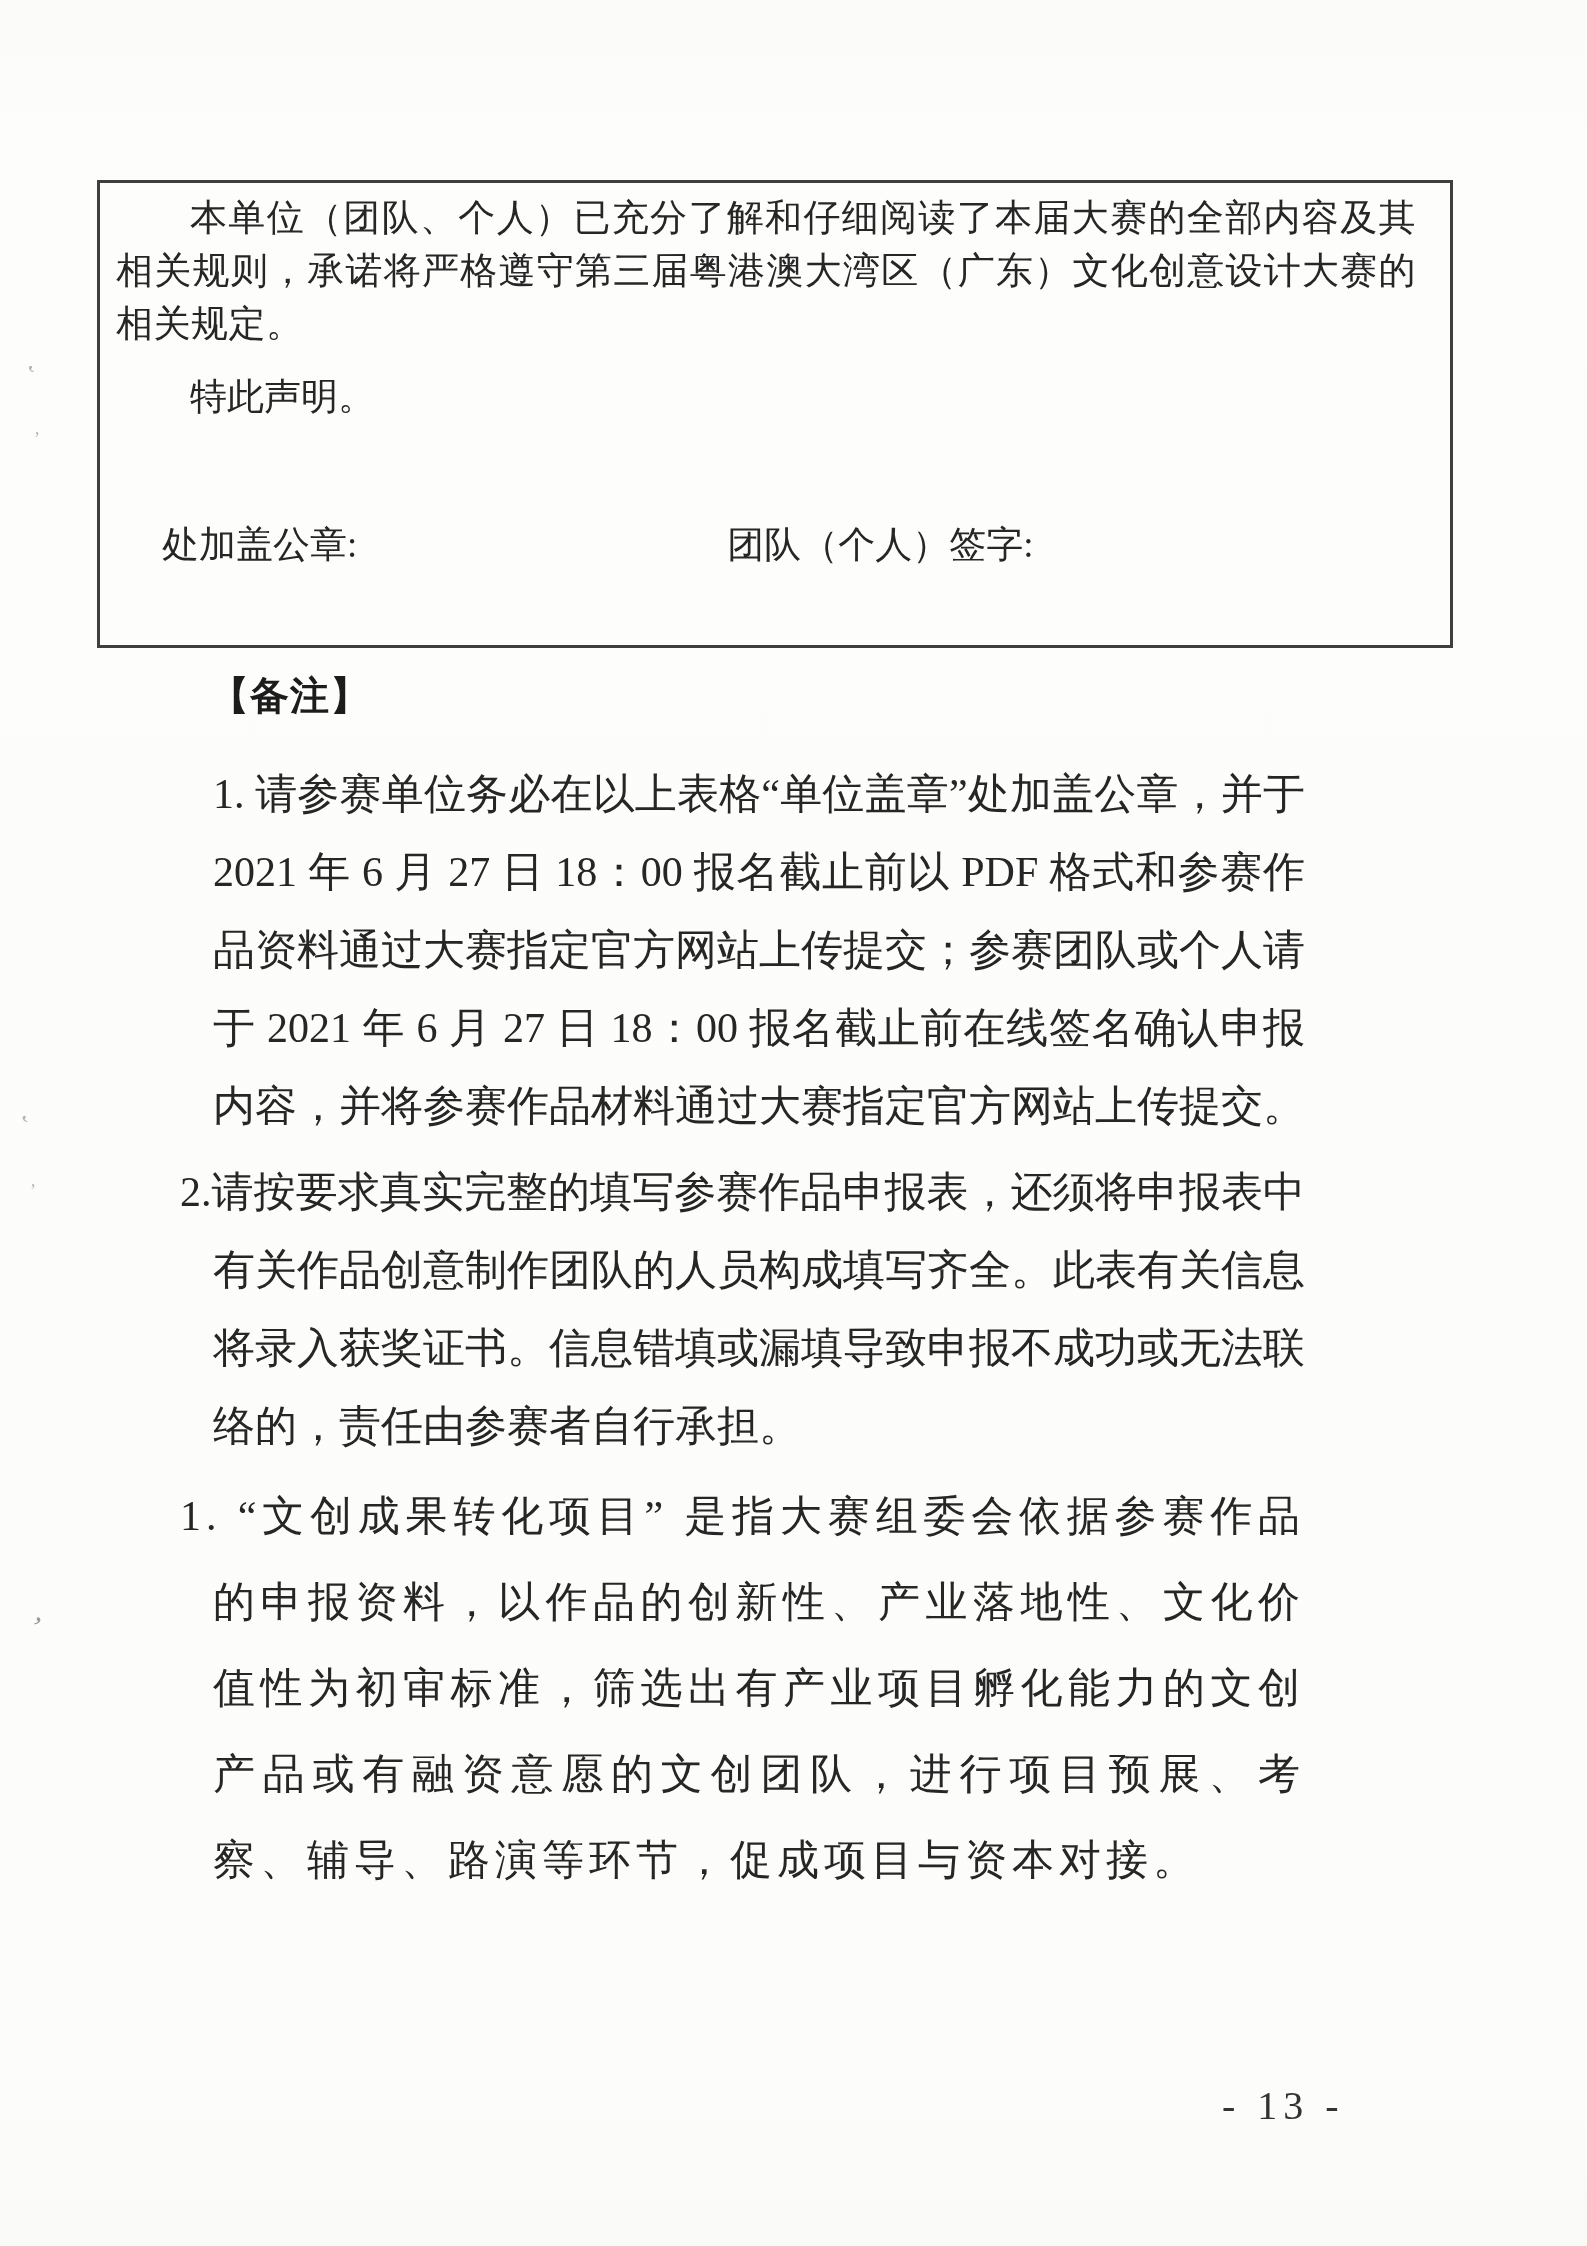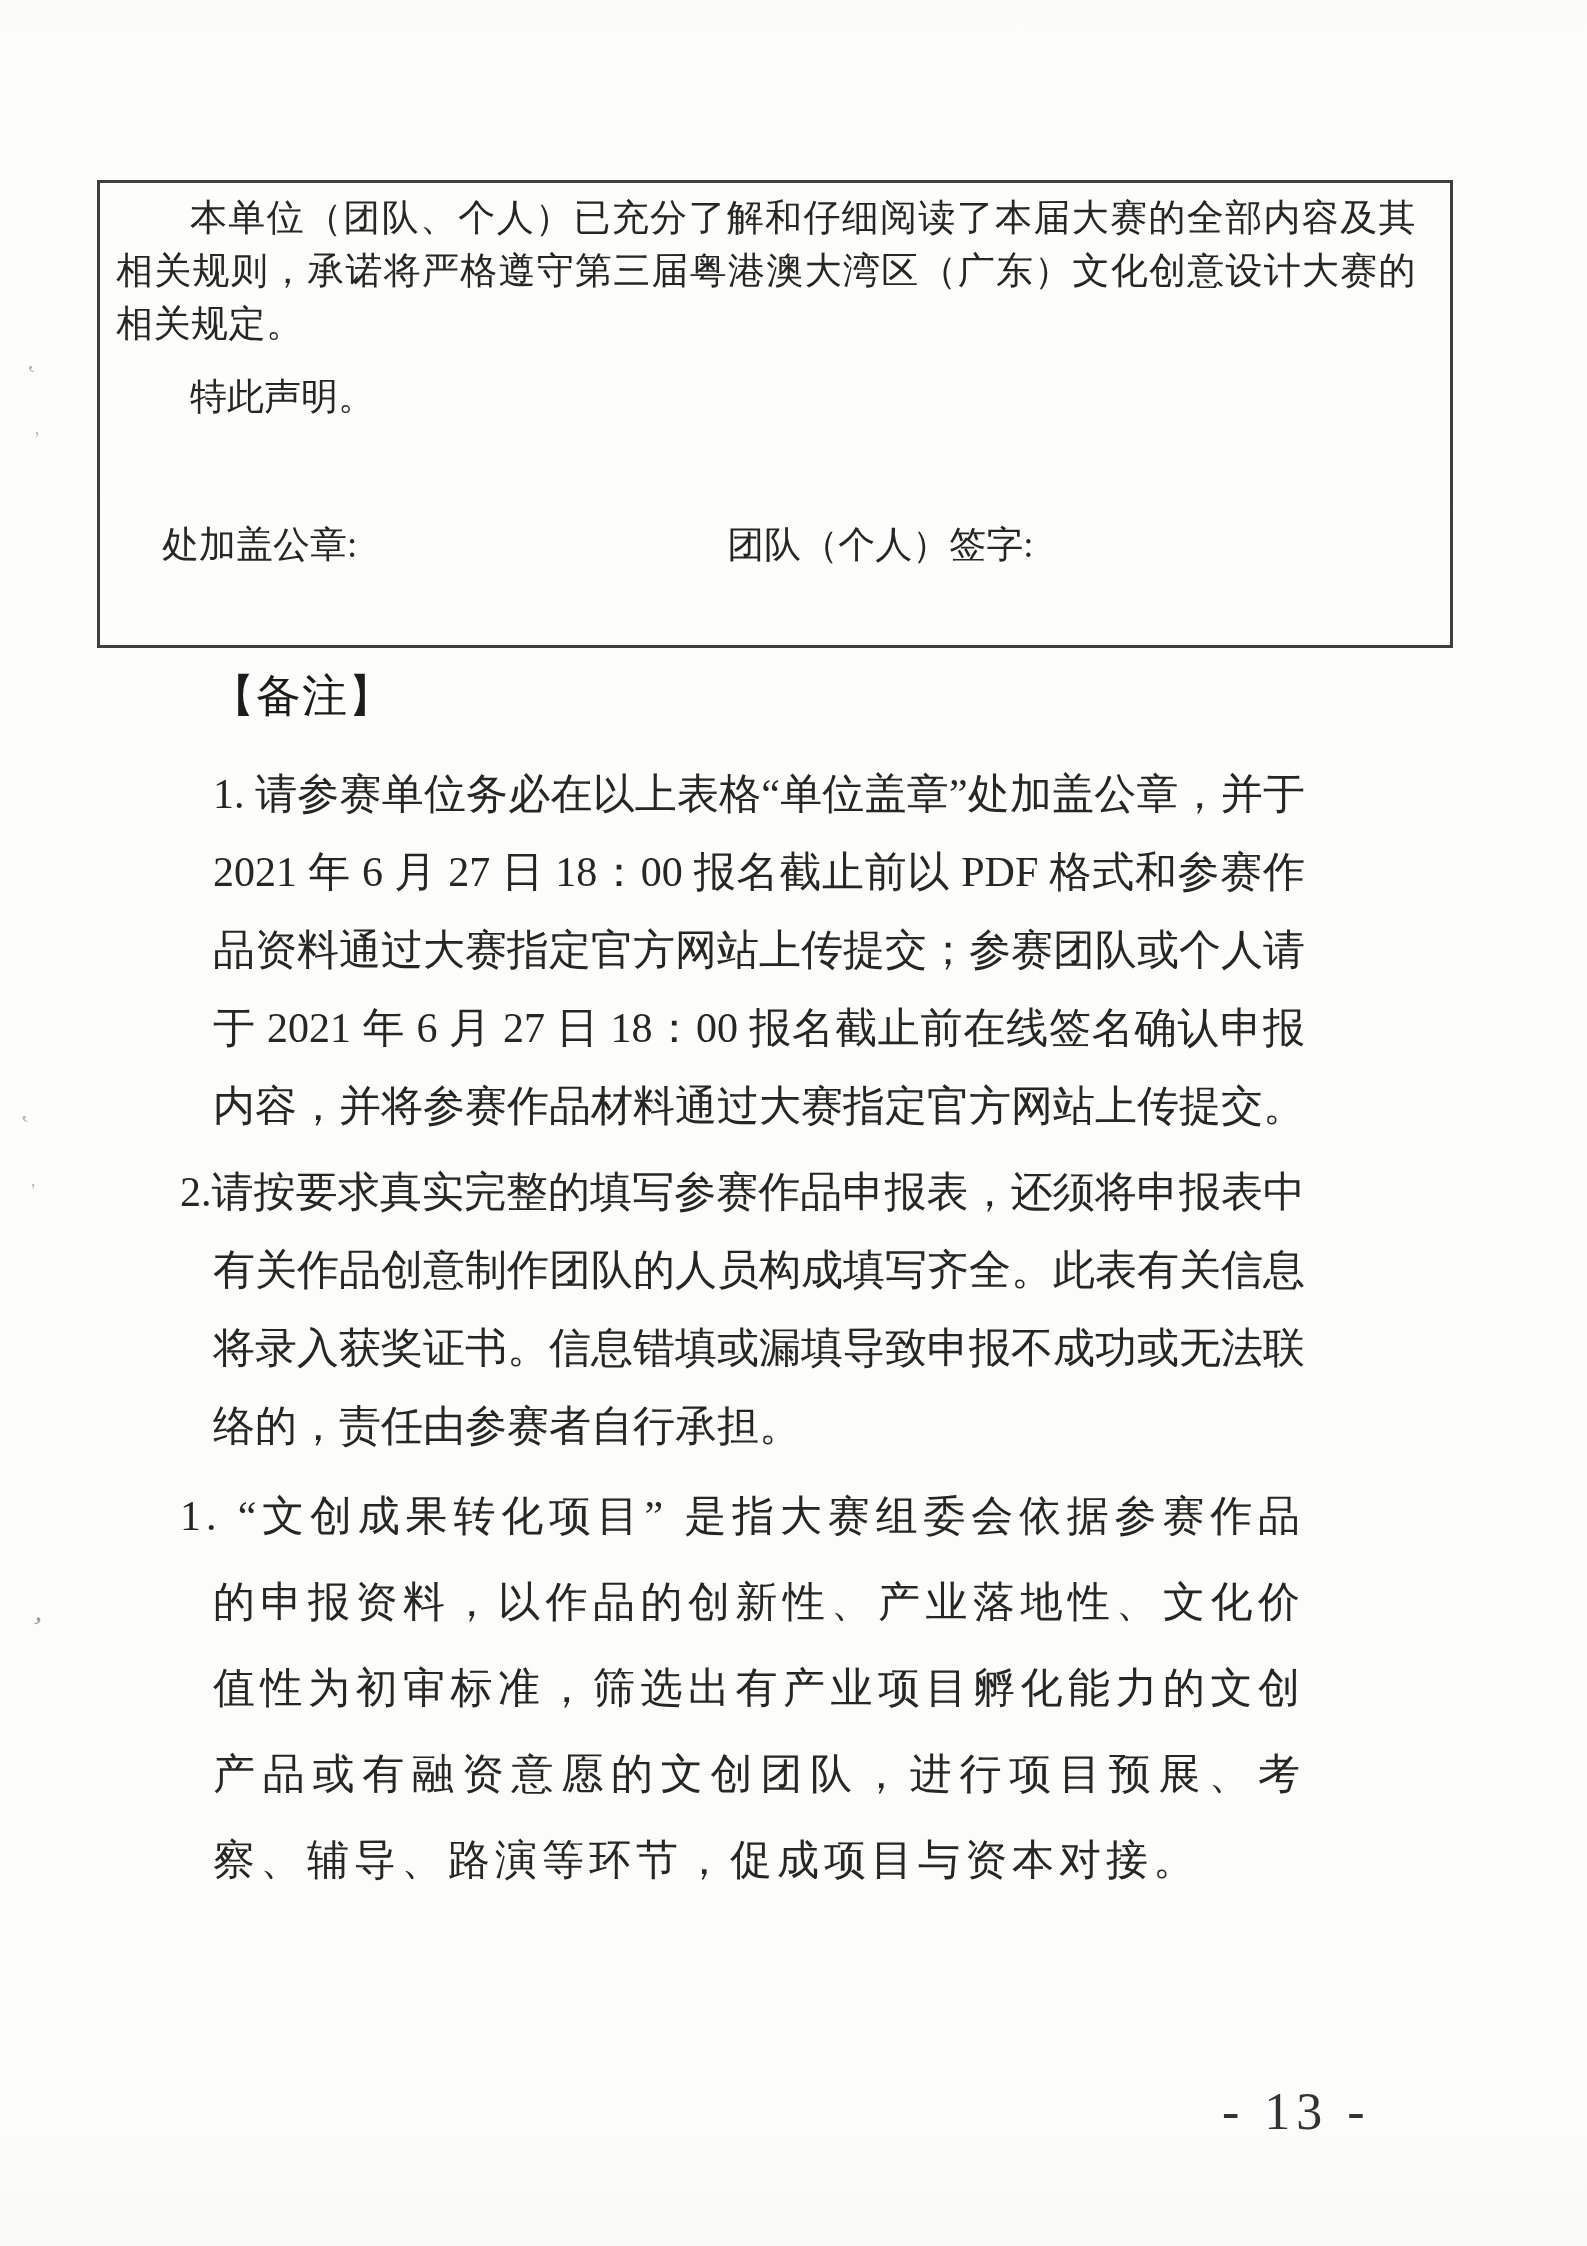--- a/index.html
+++ b/index.html
@@ -48,23 +48,23 @@
     align-items: baseline;
   }
   .seal-label { margin-left: 46px; }
   .sig-label  { margin-left: 370px; }
 
   
   .notes-heading {
     position: absolute;
     left: 210px; top: 668px;
     margin: 0;
-    font-size: 45px;
+    font-size: 39px;
     line-height: 56px;
-    font-weight: normal;
+    font-weight: bold;
     color: #1c1c1c;
     letter-spacing: 1px;
   }
   .notes {
     position: absolute;
     left: 210px; top: 752px;
     width: 1098px;
   }
   .note {
     margin: 3px;
@@ -76,21 +76,21 @@
   .note.hang { text-indent: -33px; margin-top: 8px; }
   .note.spread {
     letter-spacing: 5px;
     line-height: 86px;
   }
 
   
   .page-number {
     position: absolute;
     left: 1222px; top: 2082px;
-    font-size: 52px;
+    font-size: 40px;
     color: #333333;
     letter-spacing: 6px;
   }
 
   
   .smudge {
     position: absolute;
     color: #b5b5b3;
     font-size: 26px;
     line-height: 1;

